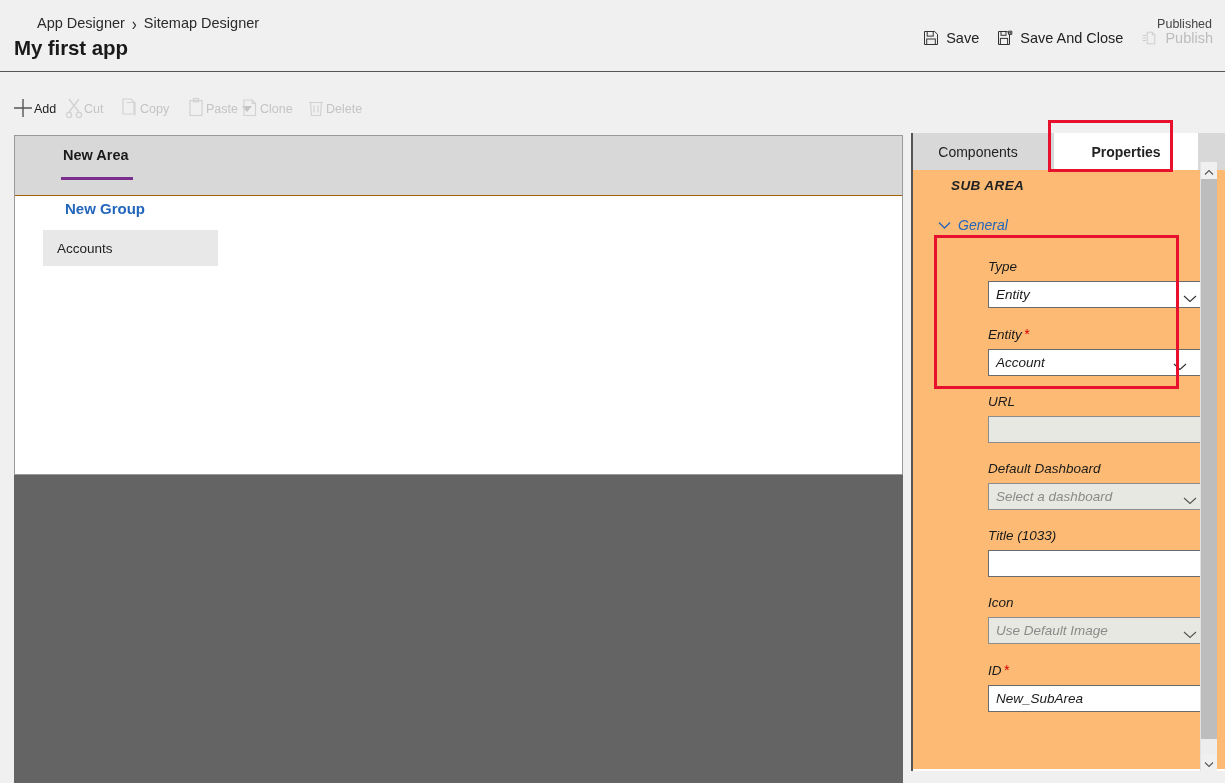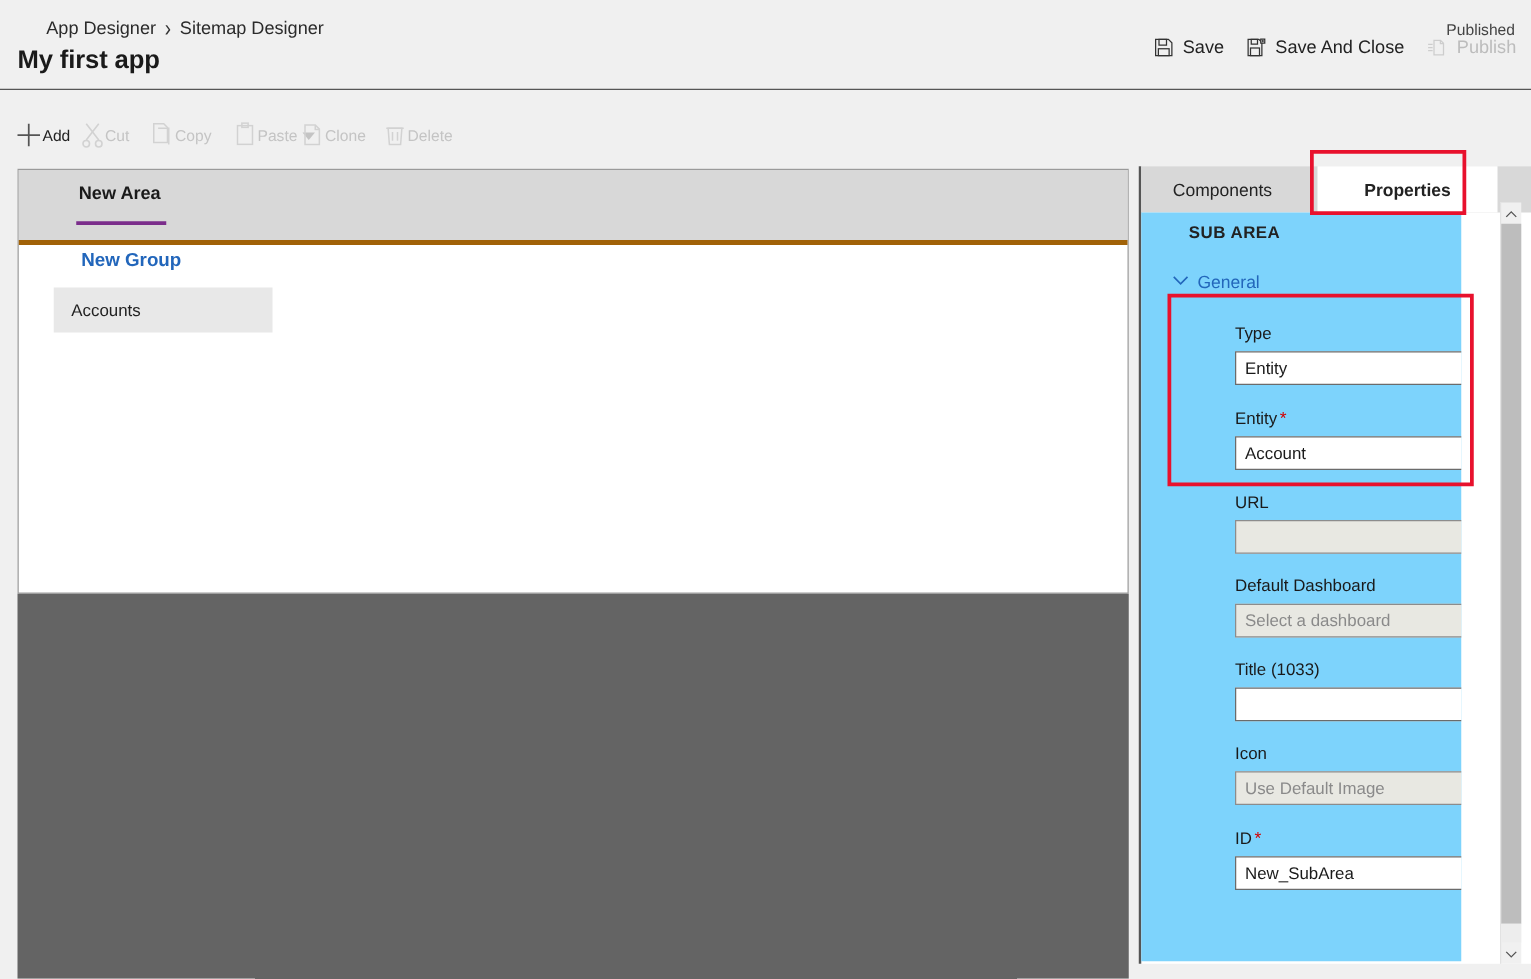--- a/index.html
+++ b/index.html
@@ -81,21 +81,21 @@
   
   .canvas {
     position: absolute; left: 14px; top: 135px;
     width: 889px; height: 340px;
     background: #ffffff;
     border: 1px solid #9a9a9a;
     box-sizing: border-box;
   }
   .area-head {
     position: relative; height: 60px; background: #d8d8d8;
-    border-bottom: 4px solid #a16207; box-sizing: border-box;
+    border-bottom: 1px solid #a16207; box-sizing: border-box;
   }
   .area-tab {
     position: absolute; left: 48px; top: 11px;
     font-size: 14.5px; font-weight: bold; color: #1a1a1a; cursor: pointer;
   }
   .area-underline {
     position: absolute; left: 46px; top: 41px; width: 72px; height: 3px;
     background: #7b2d8b;
   }
   .group-title {
@@ -128,22 +128,22 @@
   .tab {
     position: absolute; top: 0; height: 37px;
     display: flex; align-items: center; justify-content: center;
     font-size: 14px; color: #222; cursor: pointer; box-sizing: border-box;
   }
   .tab-components { left: 0; width: 130px; }
   .tab-properties {
     left: 141px; width: 144px; background: #ffffff; font-weight: bold;
   }
   .panel-body {
-    position: absolute; left: 0; top: 37px; width: 256px; height: 599px;
-    background: #7dd3fc; overflow: hidden;
+    position: absolute; left: 0; top: 37px; width: 312px; height: 599px;
+    background: #fdba74; overflow: hidden; font-style: italic;
   }
   .sec-title {
     position: absolute; left: 38px; top: 8px;
     font-size: 13.5px; font-weight: bold; color: #222; letter-spacing: 0.4px;
   }
   .general-row {
     position: absolute; left: 25px; top: 46px;
     display: flex; align-items: center; gap: 7px; cursor: pointer;
   }
   .general-row .lbl { font-size: 14px; color: #2266bb; }

